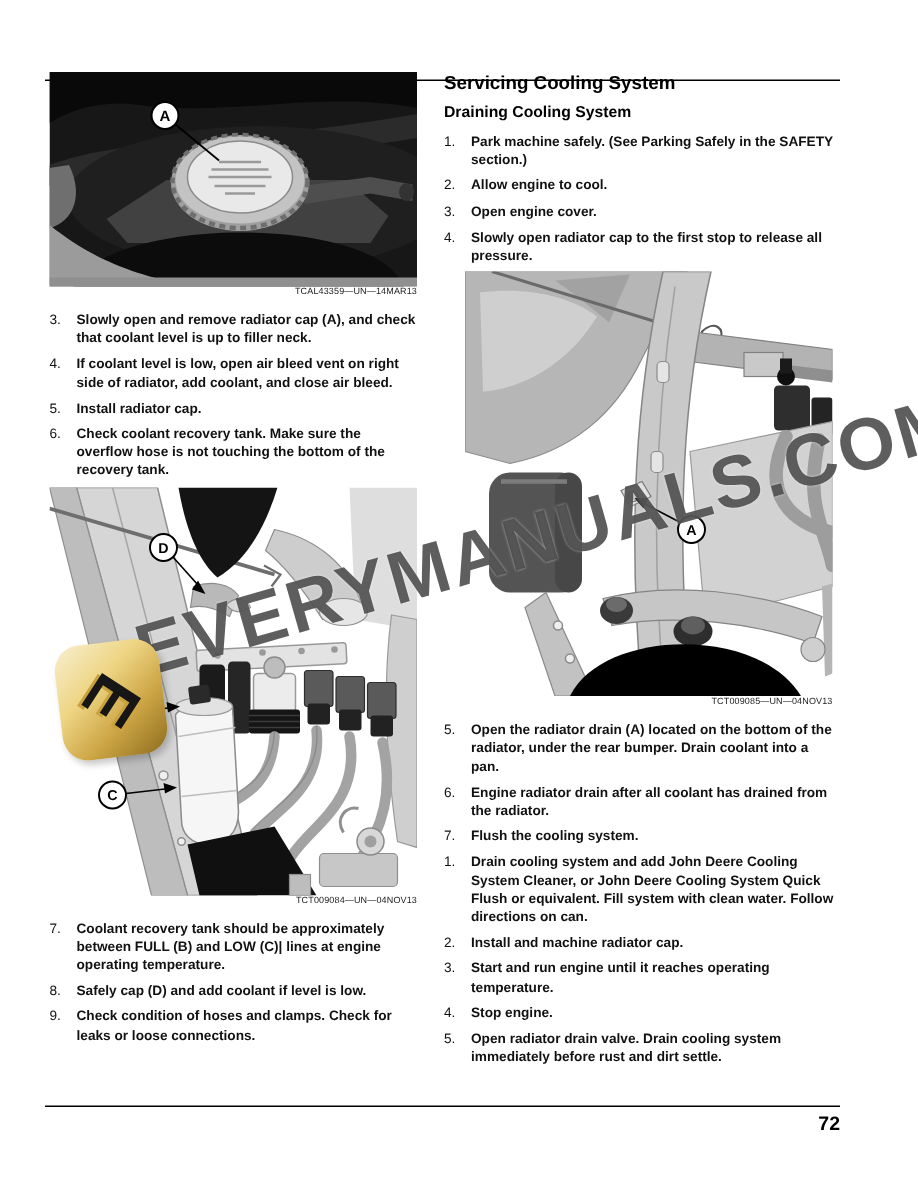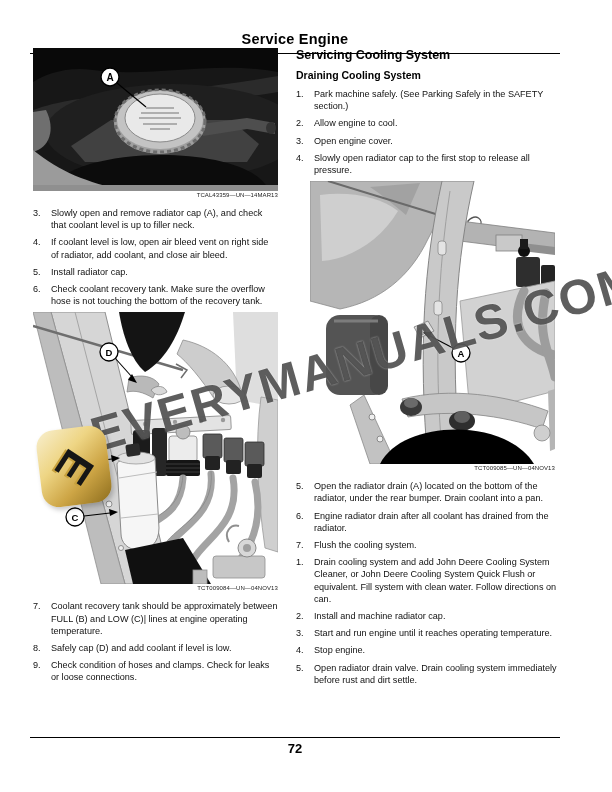--- a/index.html
+++ b/index.html
@@ -5,34 +5,34 @@
   * { margin:0; padding:0; box-sizing:border-box; }
   html,body { background:#888; }
   body { font-family:"Liberation Sans", sans-serif; }
   .page { position:relative; width:612px; height:792px; background:#ffffff; overflow:hidden; margin:0 auto; }
 
   .doc-title { position:absolute; top:31px; left:30px; width:530px; text-align:center;
                font-size:14.5px; font-weight:bold; color:#000; letter-spacing:0.2px; }
   .rule { position:absolute; left:30px; width:530px; height:0; border-top:1.6px solid #000; }
   .rule-top { top:53px; }
   .rule-bottom { top:737px; }
-  .page-num { position:absolute; top:741px; left:30px; width:530px; text-align:center;
+  .page-num { position:absolute; top:741px; left:30px; width:530px; text-align:right;
               font-size:13px; font-weight:bold; color:#000; }
 
   .col { position:absolute; top:48px; color:#101010; }
   .col-left { left:33px; width:245px; }
   .col-right { left:296px; width:264px; }
 
   .h1 { font-size:12.5px; font-weight:bold; margin-bottom:7px; color:#000; }
   .h2 { font-size:10.5px; font-weight:bold; margin:4px 0 7px 0; color:#000; }
 
   .steps { margin-bottom:2px; }
   .li { display:flex; margin-bottom:5px; font-size:9.1px; line-height:12.2px; color:#111; }
   .li .n { flex:0 0 18px; }
-  .li .t { flex:1; }
+  .li .t { flex:1;font-weight:bold; }
 
   figure { margin:0; }
   .caption { font-size:6px; color:#1c1c1c; text-align:right; margin:1px 0 9px 0; letter-spacing:0.1px; }
   .fig-right { width:245px; margin-left:14px; margin-top:3px; }
   .fig2 { margin-top:2px; }
   svg { display:block; }
 
   .watermark-text { position:absolute; left:92px; top:408px; transform-origin:0 50%;
                     transform:rotate(-16deg); font-size:49px; font-weight:bold; letter-spacing:2px;
                     color:rgba(72,72,72,0.88); white-space:nowrap; z-index:5;
@@ -45,21 +45,20 @@
   .watermark-logo .glyph { font-size:45px; font-weight:bold; color:#161616;
                            transform:rotate(130deg); text-shadow:2px 2px 0 #c9a23e; }
 
   .callout-text { font-family:"Liberation Sans", sans-serif; font-weight:bold; }
 </style>
 </head>
 <body>
 
 <div class="page">
 
-  <div class="doc-title">Service Engine</div>
   <div class="rule rule-top"></div>
 
   <div class="col col-left">
 
     <figure>
       <svg width="245" height="143" viewBox="0 0 245 143">
         <rect width="245" height="143" fill="#171717"></rect>
         <path d="M0,0 H245 V24 C180,12 120,30 60,22 C35,18 12,26 0,34 Z" fill="#090909"></path>
         <path d="M0,62 C55,42 120,50 245,28 L245,44 C150,60 70,54 0,76 Z" fill="#2b2b2b"></path>
         <ellipse cx="140" cy="84" rx="128" ry="48" fill="#1f1f1f"></ellipse>

